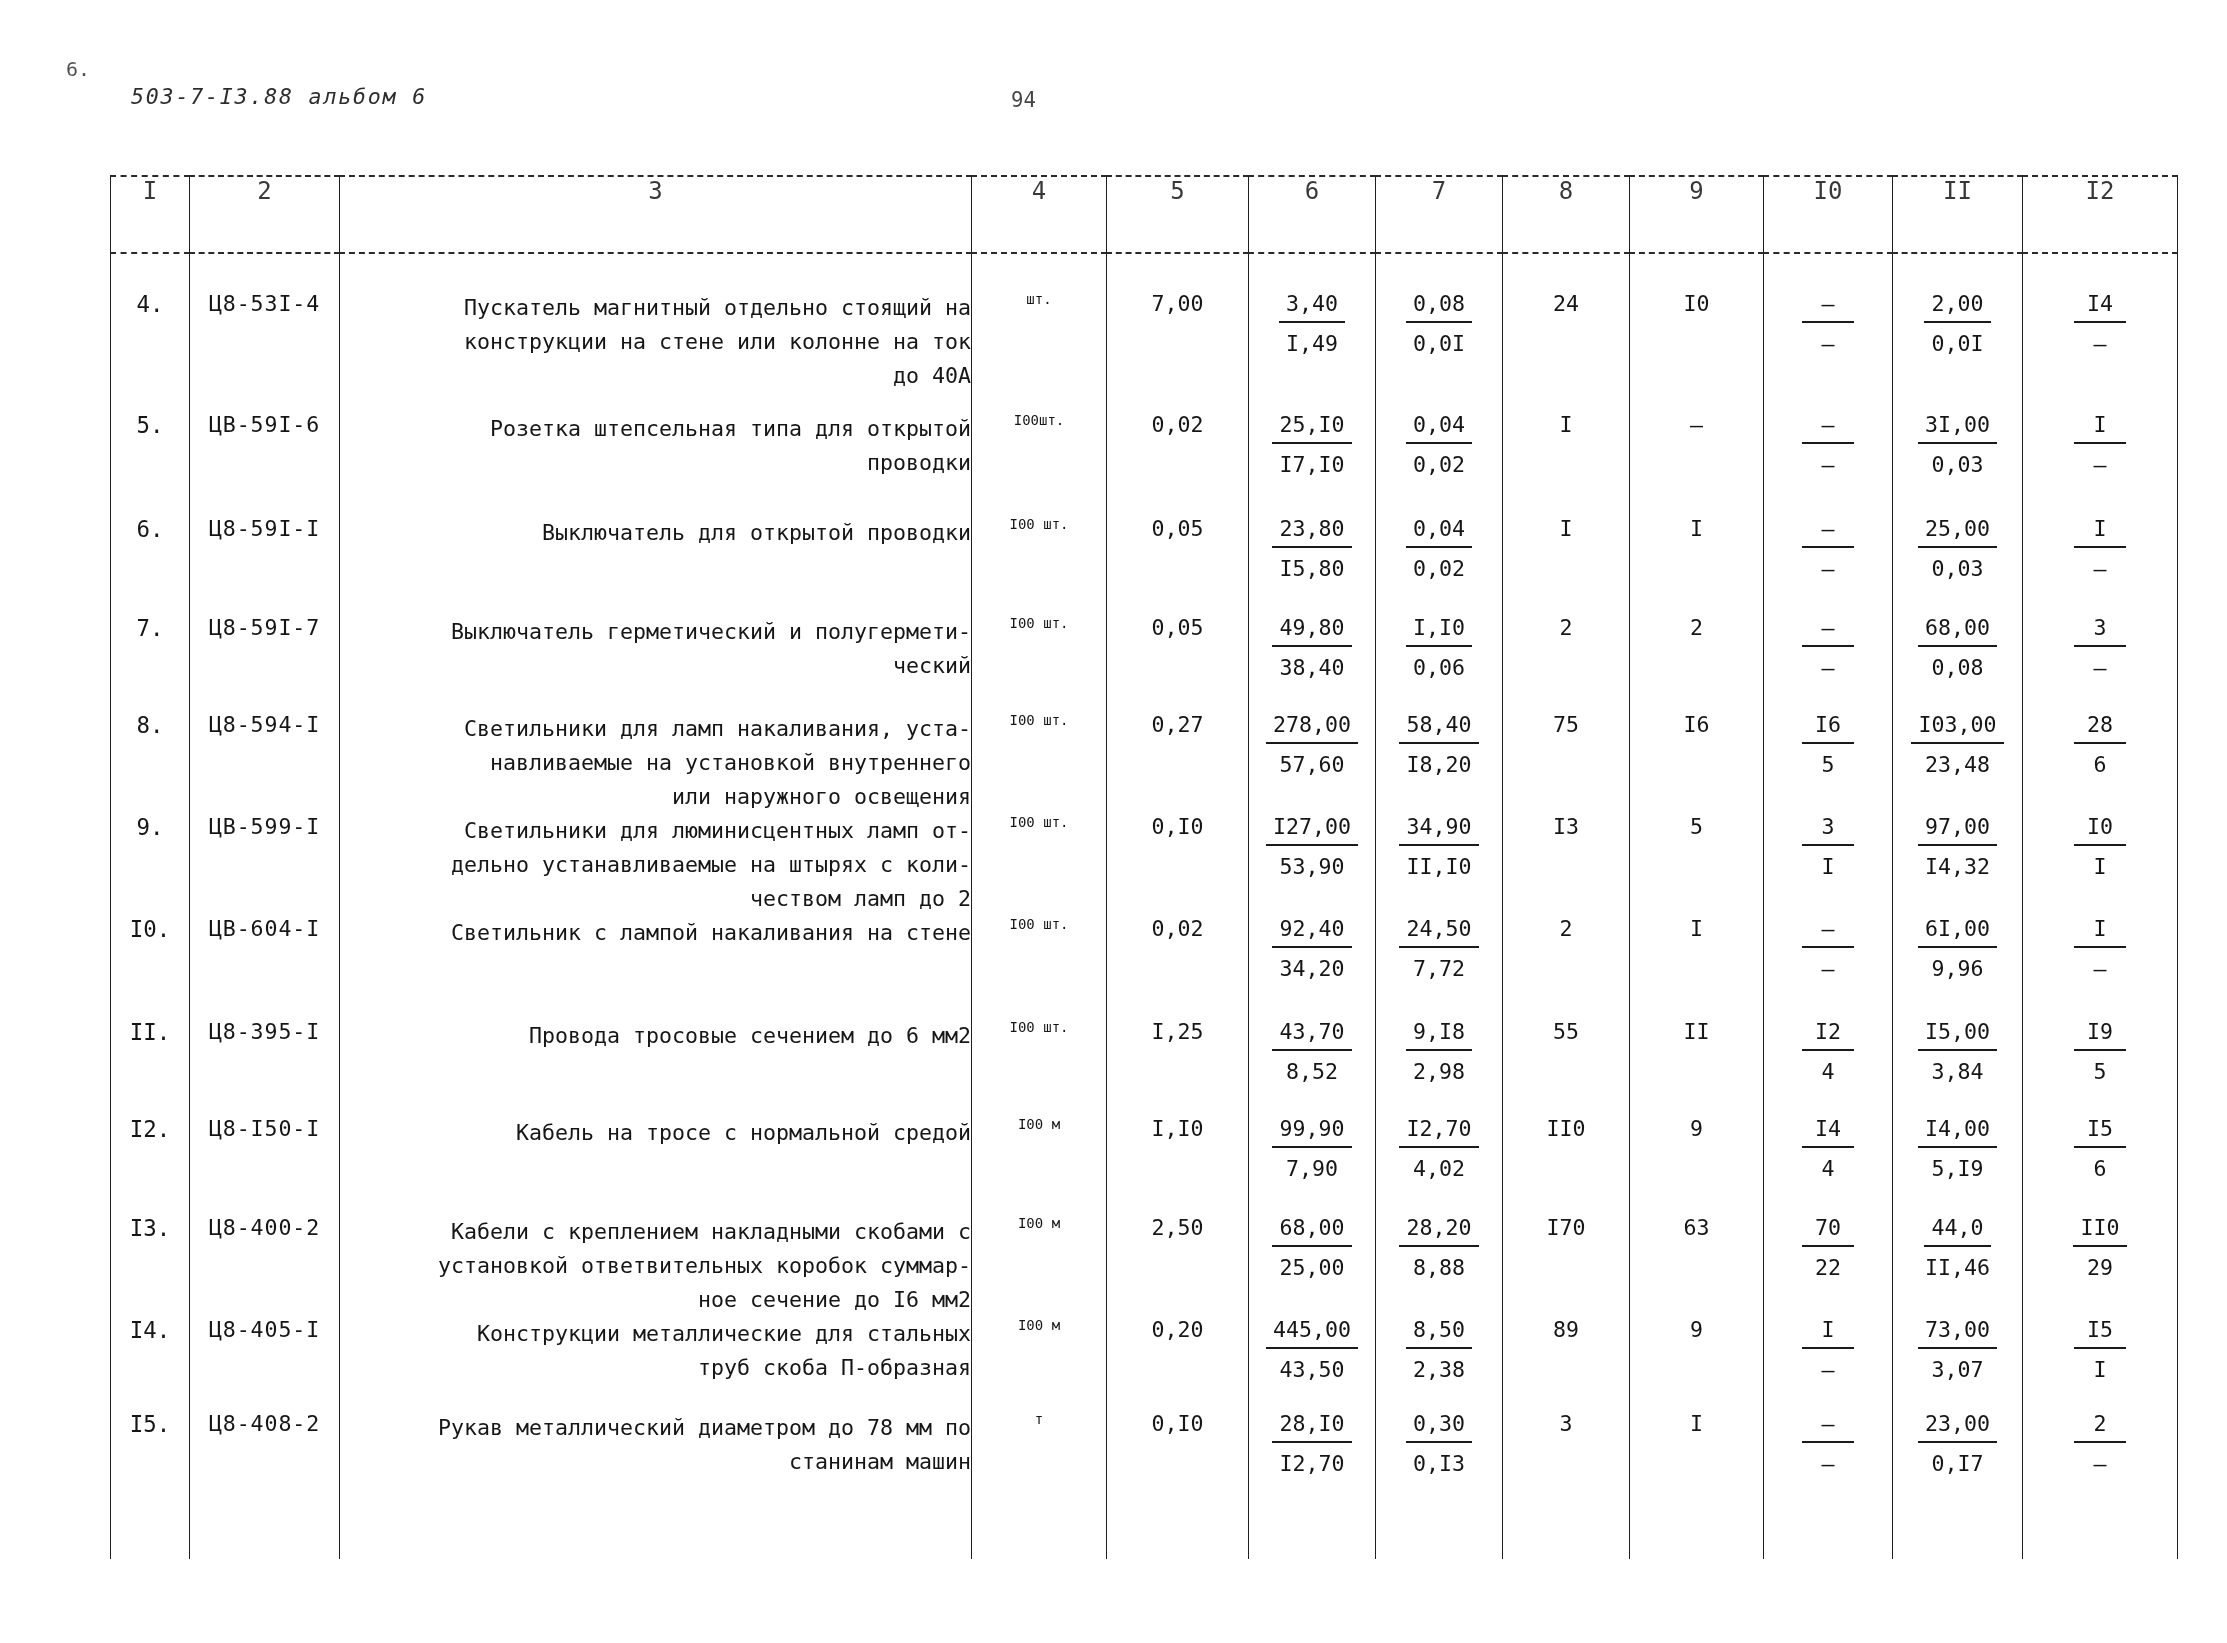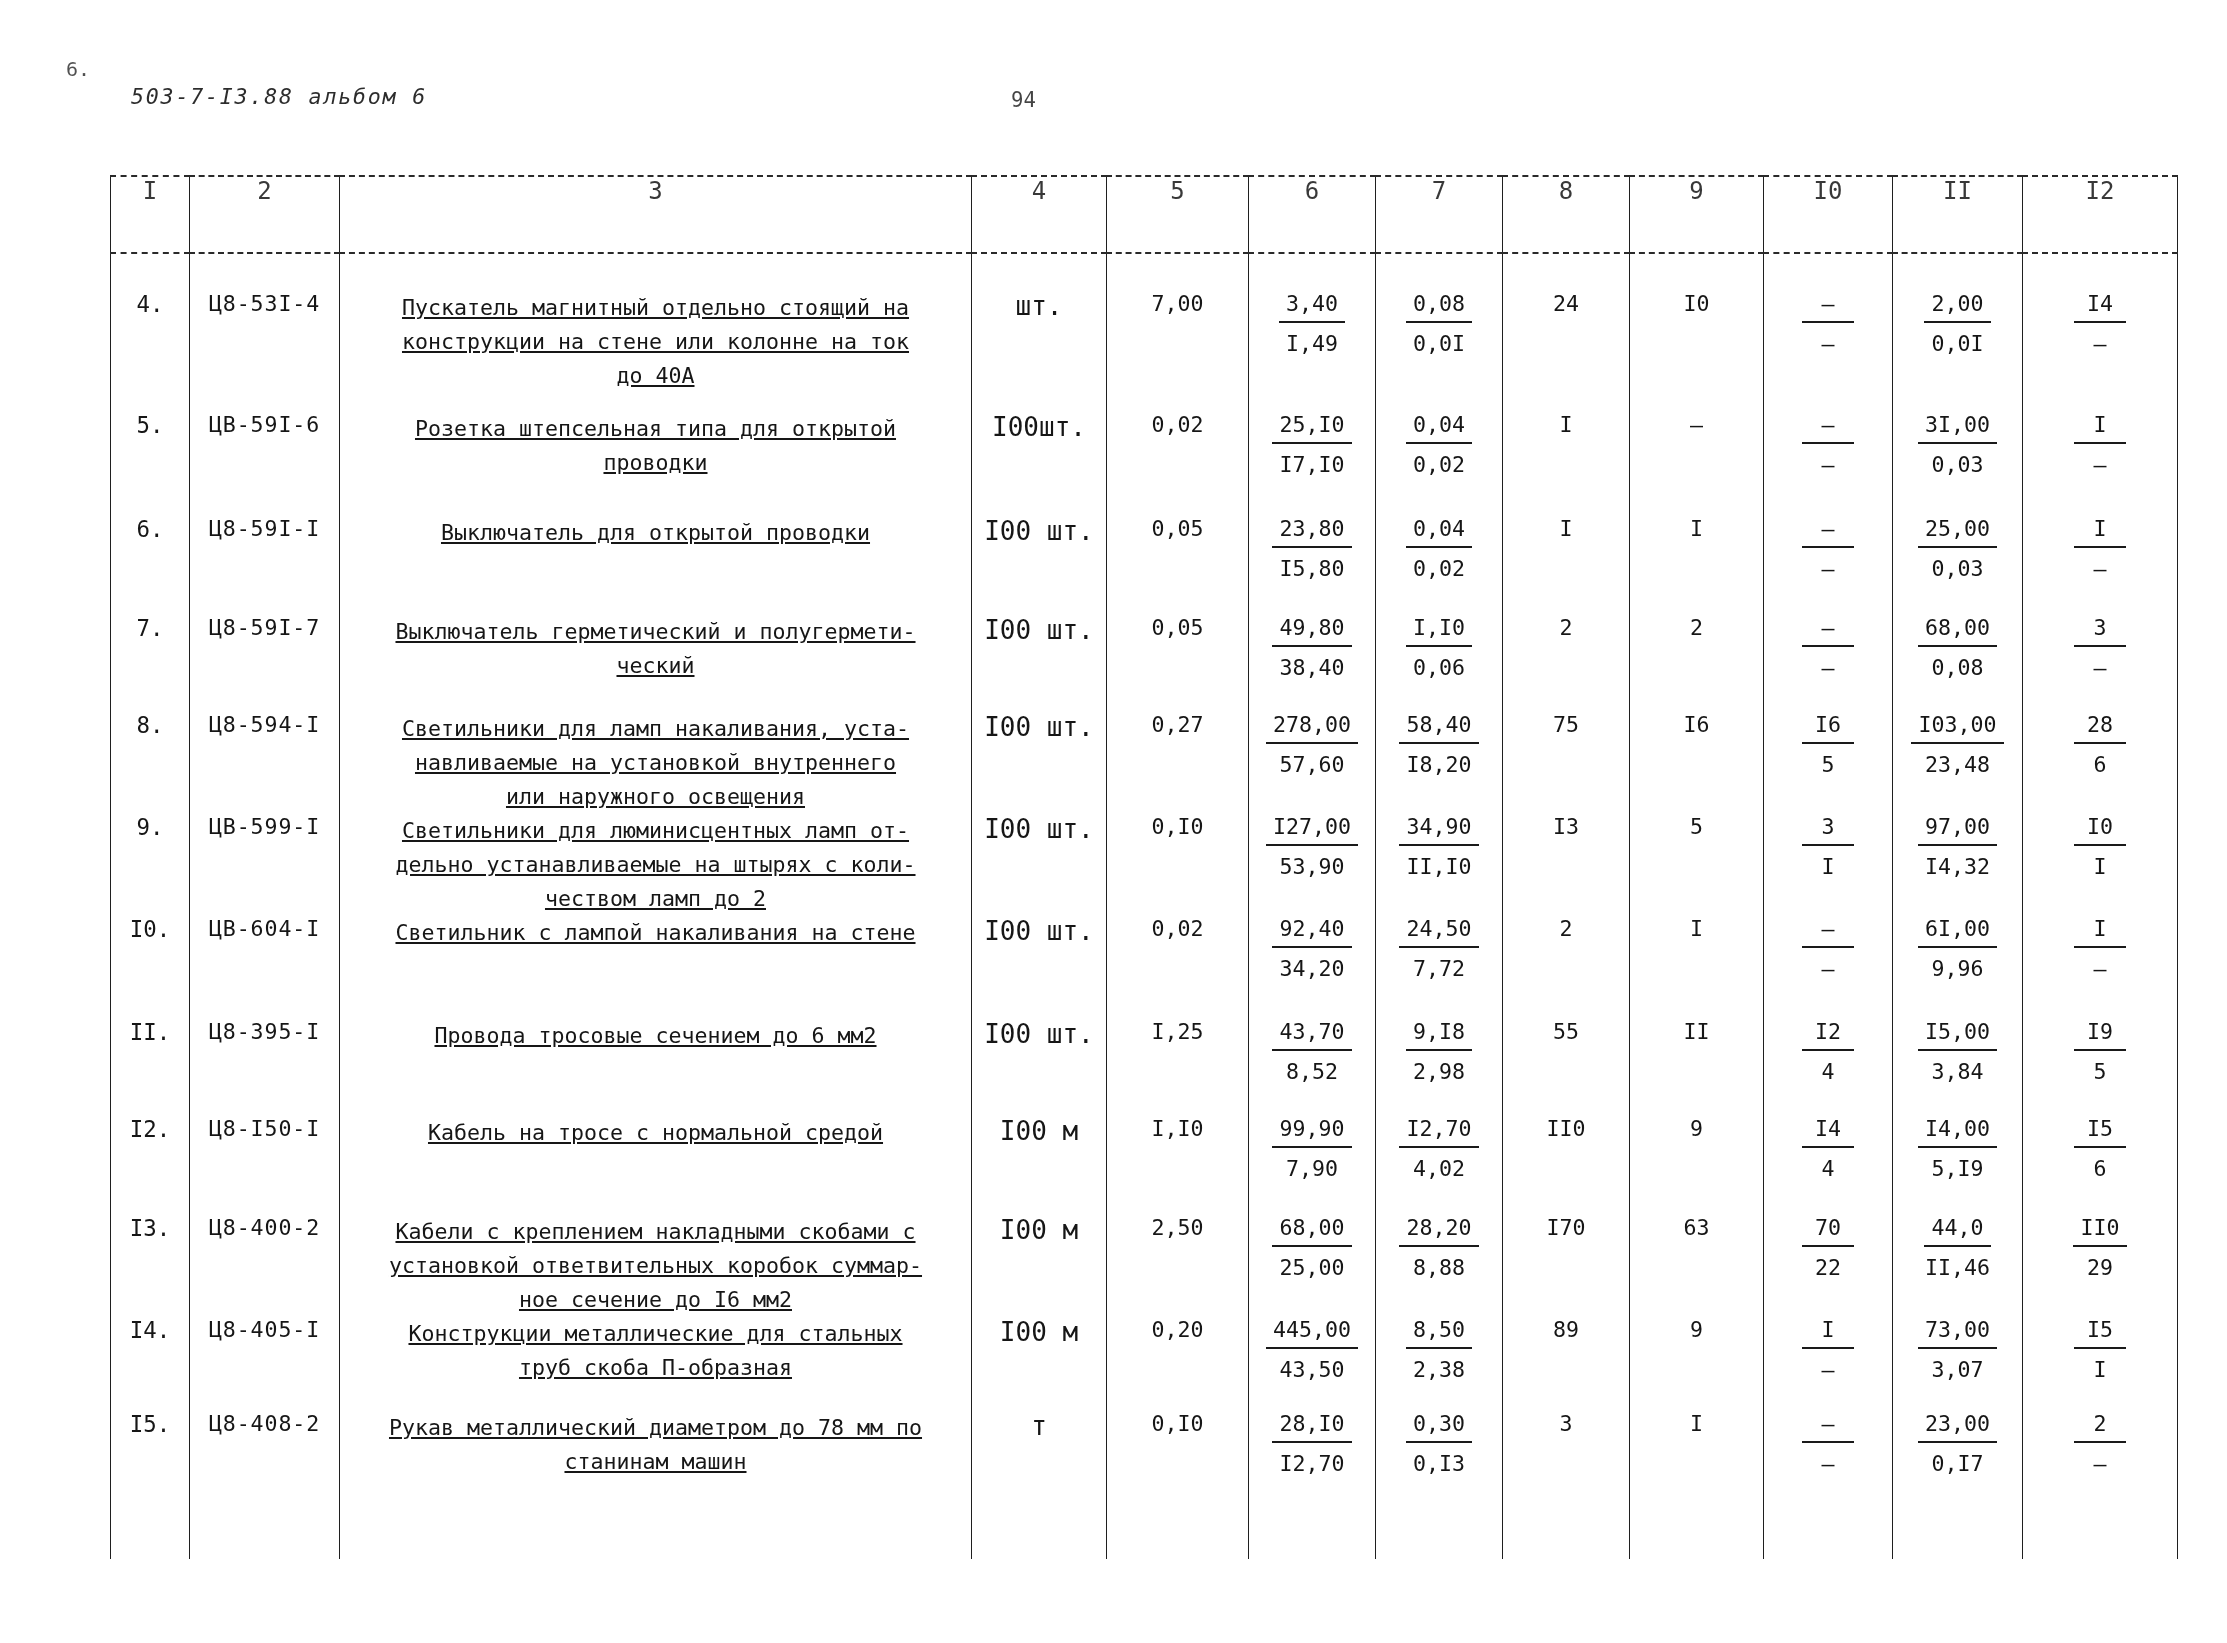--- a/index.html
+++ b/index.html
@@ -42,25 +42,25 @@
   tbody tr:nth-child(4){height:97px;}
   tbody tr:nth-child(5){height:101px;}
   tbody tr:nth-child(6){height:92px;}
   tbody tr:nth-child(7){height:103px;}
   tbody tr:nth-child(8){height:97px;}
   tbody tr:nth-child(9){height:99px;margin-top:40px;}
   tbody tr:nth-child(10){height:101px;margin-top:16px;}
   tbody tr:nth-child(11){height:94px;}
   tbody tr:nth-child(12){height:148px;}
 
-  td.desc{text-align:center;padding-left:28px;padding-right:9px;text-decoration:underline;}
+  td.desc{text-align:right;padding-left:28px;padding-right:9px;}
   td.desc .line{line-height:34px;white-space:nowrap;}
   td.num{font-size:22.4px;}
   td.code{font-size:21.6px;letter-spacing:0.9px;}
-  td.unit{font-size:26px;}
+  td.unit{font-size:14px;}
 
   .frac{display:flex;flex-direction:column;align-items:center;}
   .frac .top{
     display:inline-block;border-bottom:2.7px solid #1a1a1a;
     padding:0 7.2px 5.4px 7.2px;min-width:38px;text-align:center;line-height:25px;
   }
   .frac .bot{margin-top:7.2px;line-height:25px;}
   .val{line-height:25px;display:inline-block;}
 </style>
 </head>

